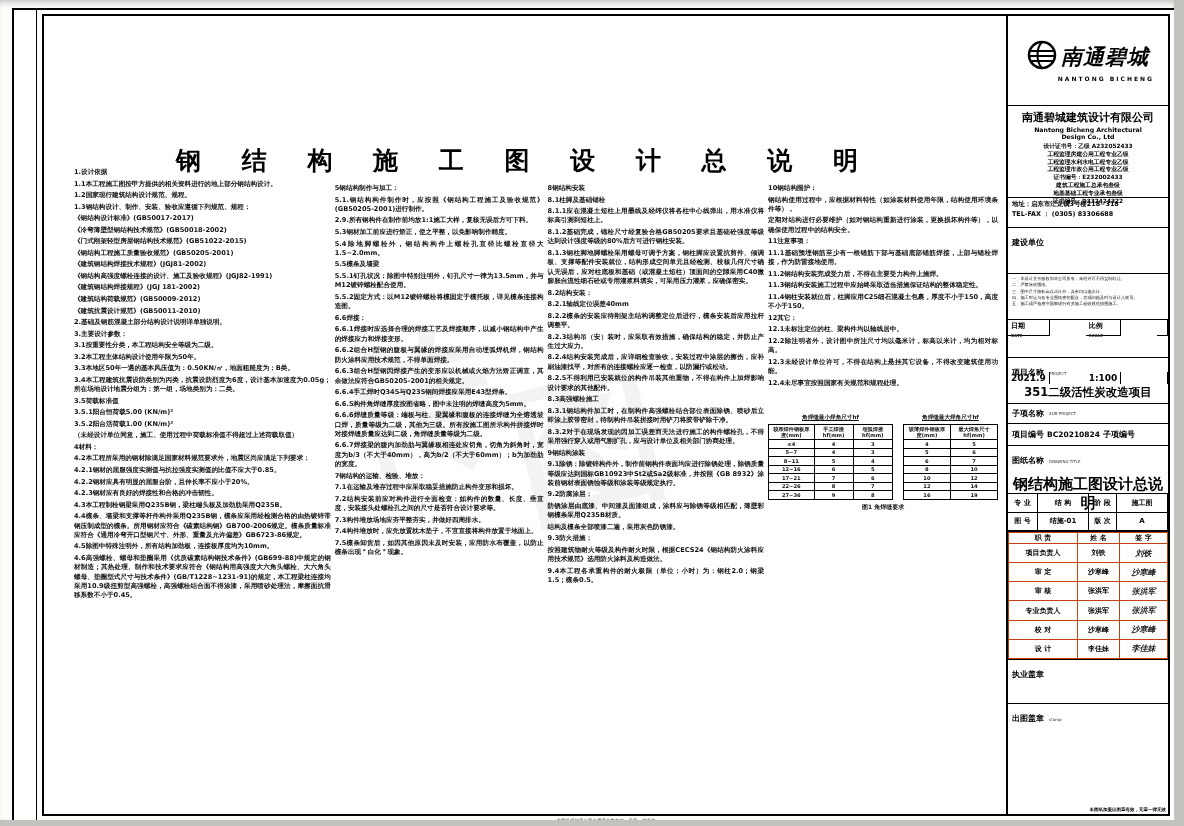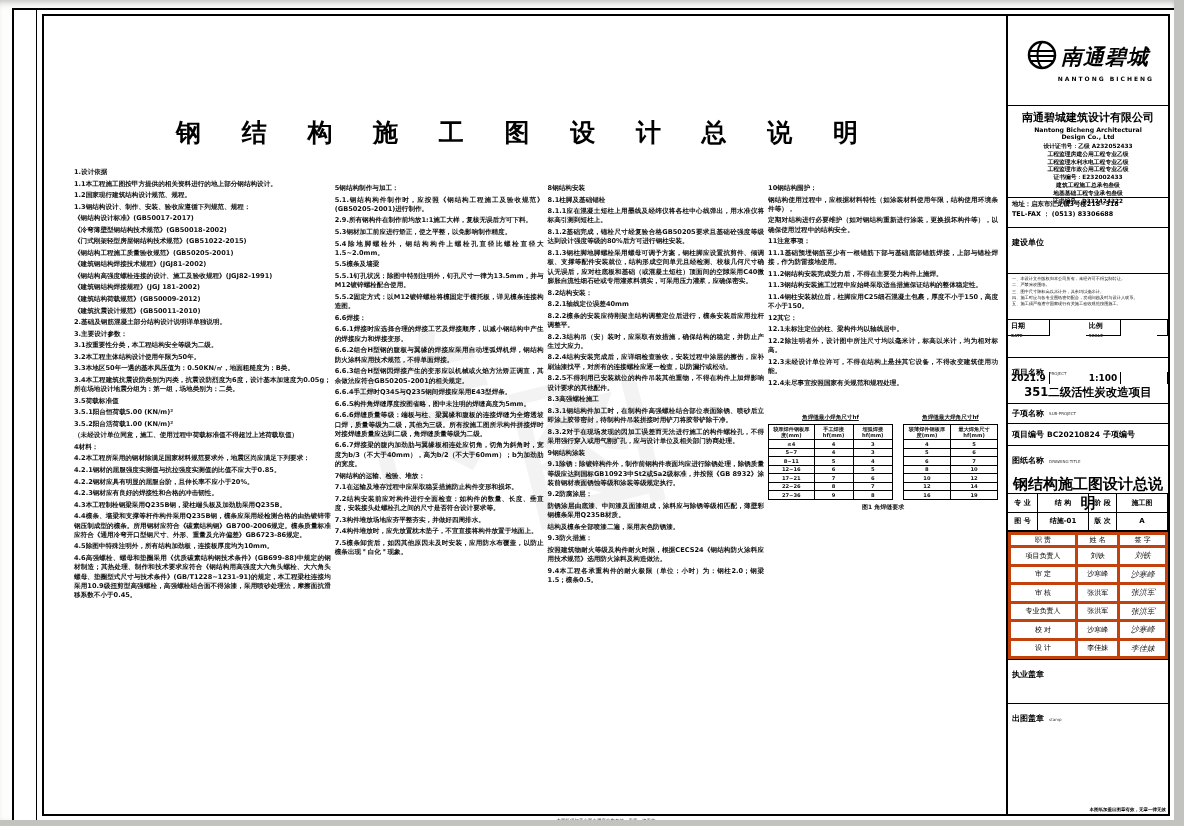--- a/index.html
+++ b/index.html
@@ -4,21 +4,21 @@
 <style>
   html,body{margin:0;padding:0;background:#b9bab6;font-family:"DejaVu Sans","Liberation Sans",sans-serif;}
   .page{position:relative;width:1184px;height:826px;background:#fdfdfb;overflow:hidden;box-shadow:inset -6px 0 8px #9a9a97;}
   .edge-r{position:absolute;right:0;top:0;width:10px;height:100%;background:#c2c2bf;}
   .edge-b{position:absolute;left:0;bottom:0;width:100%;height:6px;background:#c2c2bf;}
   .outer{position:absolute;left:12px;top:8px;width:1162px;height:810px;border:2px solid #000;background:#fff;}
   .bind1{position:absolute;left:22px;top:0;width:0;height:100%;border-left:1.5px solid #000;}
   .frame{position:absolute;left:28px;top:4px;right:6px;bottom:4px;border:2px solid #000;}
   .tb-divider{position:absolute;top:0;right:160px;width:0;height:100%;border-left:2px solid #000;}
   .content{position:absolute;left:0;top:0;right:162px;bottom:0;overflow:hidden;}
-  .sheet-title{position:absolute;top:100px;left:0;width:100%;text-align:center;font-size:25px;font-weight:bold;letter-spacing:16px;color:#000;}
+  .sheet-title{position:absolute;top:128px;left:0;width:100%;text-align:center;font-size:25px;font-weight:bold;letter-spacing:16px;color:#000;}
   .cols{position:absolute;top:152px;left:30px;right:8px;bottom:6px;display:flex;gap:4px;}
   .col{color:#111;}
   .col p{margin:0 0 2.2px 0;font-size:6.6px;line-height:1.42;text-align:justify;font-weight:600;}
   .col1{width:268px;}
   .col2{width:218px;padding-top:16px;}
   .col3{width:226px;padding-top:16px;}
   .col4{width:240px;padding-top:16px;}
   .weld{margin-top:26px;display:flex;gap:10px;justify-content:center;}
   .weld-tbl{border-collapse:collapse;}
   .weld-tbl caption{font-size:5.6px;font-weight:bold;text-decoration:underline;margin-bottom:2px;white-space:nowrap;}
@@ -52,21 +52,21 @@
   .proj-name{text-align:center;font-size:11.5px;font-weight:bold;margin-top:6px;}
   .sub-row{height:20px;display:flex;align-items:center;}
   .pno-row{height:22px;display:flex;align-items:center;gap:3px;}
   .pno-val{font-size:7.5px;font-weight:bold;}
   .dwg-row{height:48px;}
   .dwg-name{text-align:center;font-size:15px;font-weight:bold;margin-top:8px;}
   .stage-row{height:38px;padding:0;display:grid;grid-template-columns:30px 1fr 28px 1fr;grid-auto-rows:1fr;}
   .stage-row div{border-right:1px solid #000;border-bottom:1px solid #000;font-size:7px;font-weight:bold;display:flex;align-items:center;justify-content:center;}
   .sig-row{height:128px;padding:0;}
   .sig-tbl{width:100%;height:100%;border-collapse:collapse;}
-  .sig-tbl th,.sig-tbl td{border:3px solid #c2410c;font-size:7px;font-weight:normal;text-align:center;padding:0;}
+  .sig-tbl th,.sig-tbl td{border:1px solid #c2410c;font-size:7px;font-weight:bold;text-align:center;padding:0;}
   .sig-script{font-style:italic;color:#222;font-size:8px;transform:skewX(-8deg);}
   .seal-row{height:44px;}
   .stamp-row{flex:1;border-bottom:none;}
   .stamp-note{position:absolute;right:2px;bottom:2px;font-size:4.5px;font-weight:bold;}
   .footer-line{position:absolute;left:0;bottom:-9px;width:100%;text-align:center;font-size:4.5px;color:#444;}
   .globe{display:inline-block;}
 </style>
 </head>
 <body>
 
@@ -307,21 +307,21 @@
               <div>工程监理市政公用工程专业乙级</div>
               <div>证书编号：E232002433</div>
               <div>建筑工程施工总承包叁级</div>
               <div>地基基础工程专业承包叁级</div>
               <div>证书编号：D332424322</div>
             </div>
         </div>
 
         <div class="trow addr-row">
           <div>地址：启东市汇龙镇3号楼218~318</div>
-          <div>TEL-FAX ：  (0513) 83306688</div>
+          <div>TEL-FAX ：  (0305) 83306688</div>
         </div>
 
 
         <div class="trow build-row">
           <span class="box-label">建设单位</span>
         </div>
 
         <div class="trow notes-row">
 
         <p class="note-ln">一、本设计文件版权归本公司所有，未经许可不得复制转让。</p>

